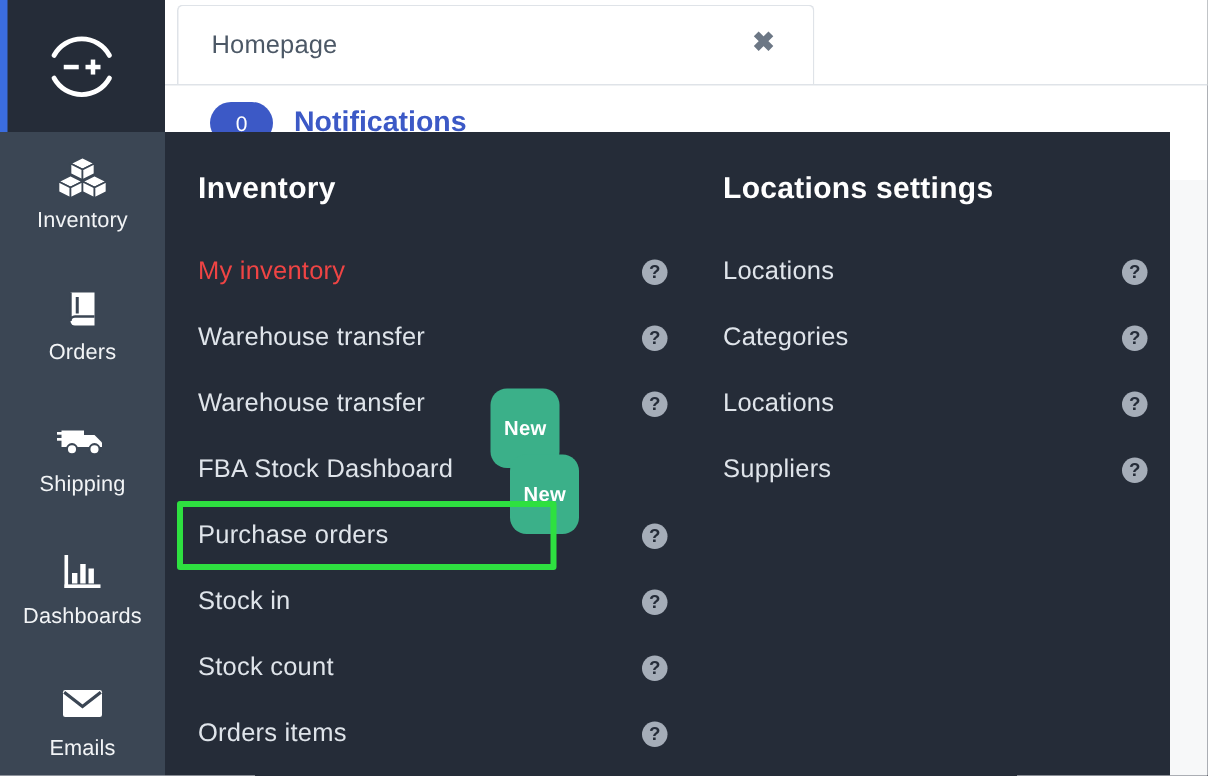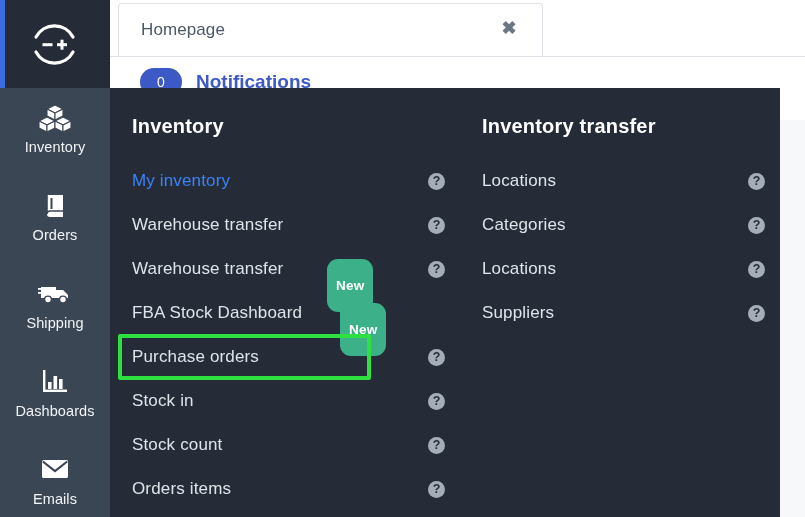--- a/index.html
+++ b/index.html
@@ -185,21 +185,21 @@
   }
   .menu-label {
     position: absolute;
     left: 12px; top: 0;
     font-size: 17px;
     line-height: 30px;
     color: #dfe4ea;
     white-space: nowrap;
     letter-spacing: 0.15px;
   }
-  .menu-label.tint { color: #3b82f6; }
+  .menu-label.tint { color: #ef4444; }
 
   .new-badge {
     position: absolute;
     top: 5px;
     height: 21px;
     padding: 16px 9px;
     background: #3bb089;
     border-radius: 11px;
     font-size: 13.5px;
     line-height: 21px;
@@ -382,21 +382,21 @@
         <span class="help-icon help-left">?</span>
       </div>
 
       <div class="menu-item" style="top:386px">
         <span class="menu-label">Orders items</span>
         <span class="help-icon help-left">?</span>
       </div>
     </div>
 
     <div class="col col-right">
-      <div class="col-title">Inventory transfer</div>
+      <div class="col-title">Locations settings</div>
 
       <div class="menu-item" style="top:78px">
         <span class="menu-label">Locations</span>
         <span class="help-icon help-right">?</span>
       </div>
 
       <div class="menu-item" style="top:122px">
         <span class="menu-label">Categories</span>
         <span class="help-icon help-right">?</span>
       </div>

